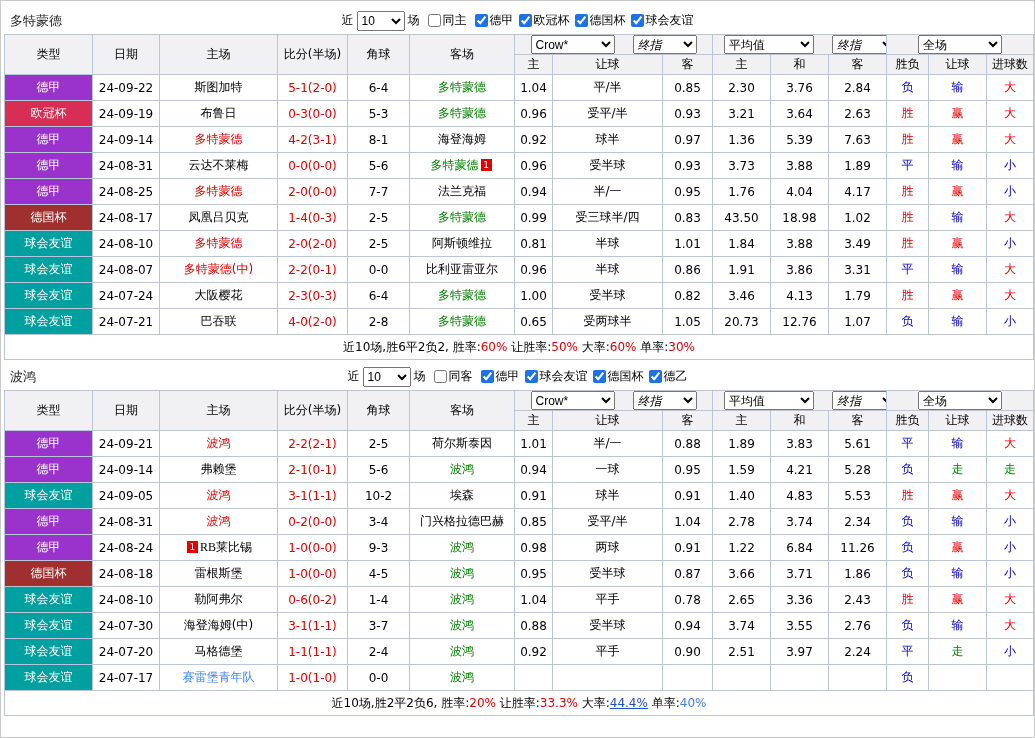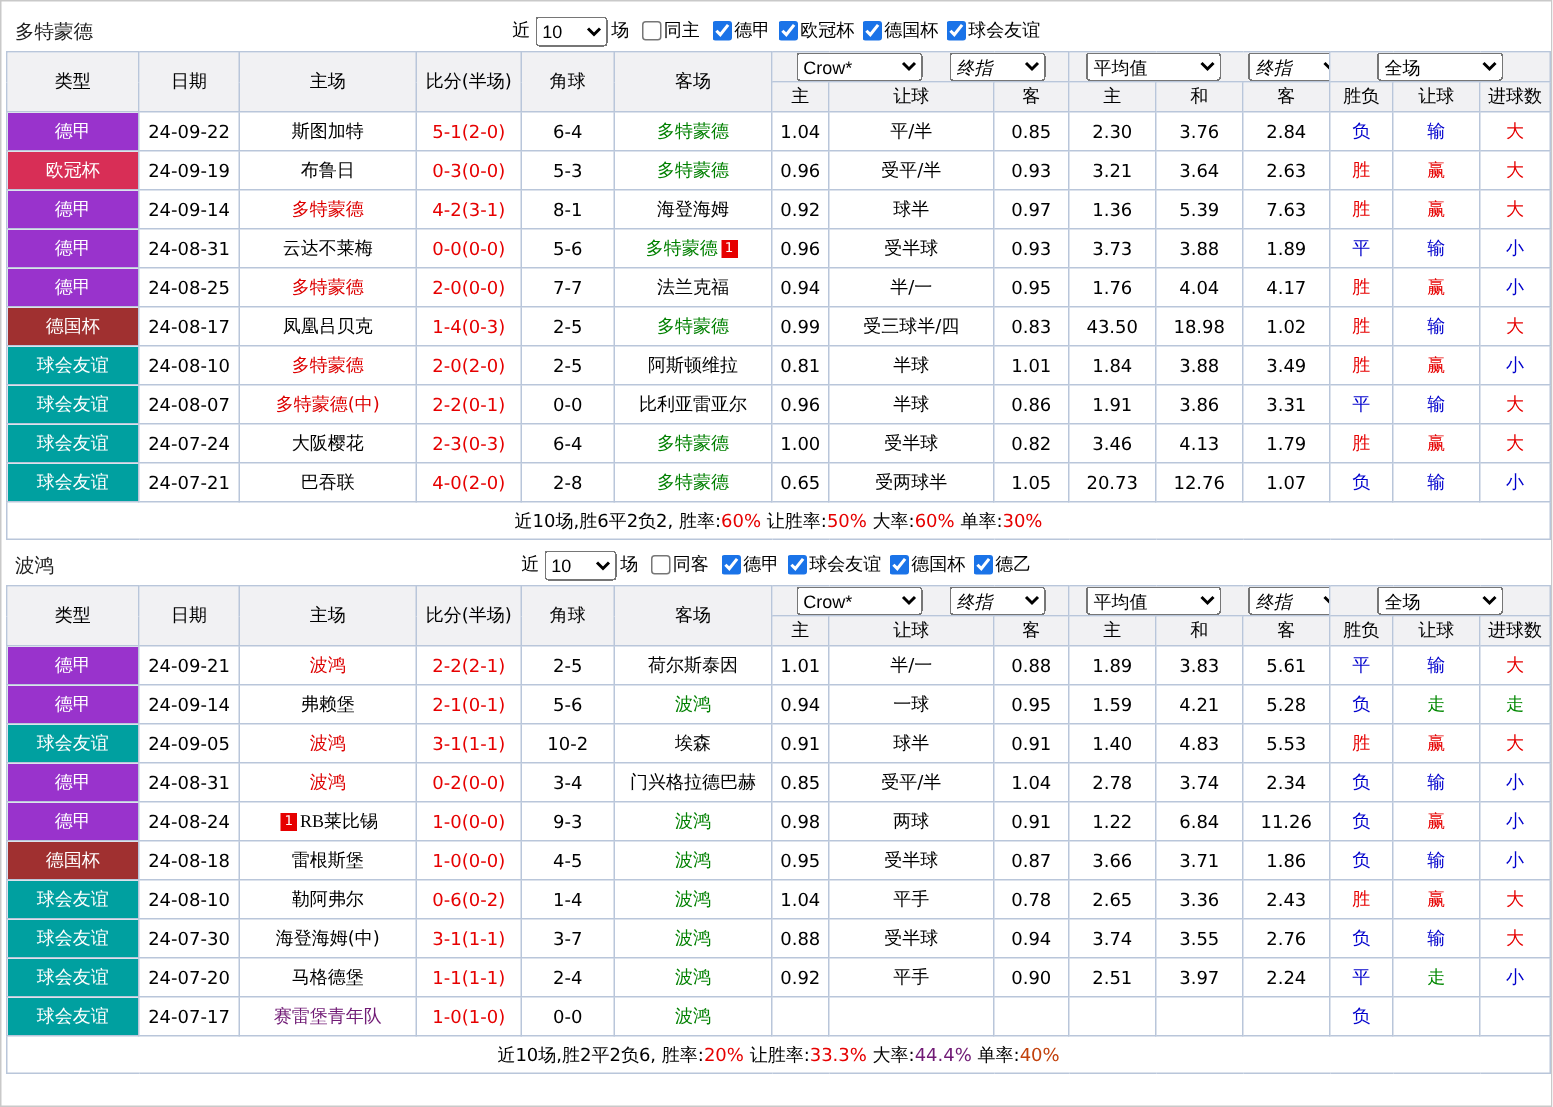--- a/index.html
+++ b/index.html
@@ -530,36 +530,36 @@
             <td>2.51</td>
             <td>3.97</td>
             <td>2.24</td>
             <td style="color: rgb(0, 0, 204);">平</td>
             <td style="color: rgb(0, 136, 0);">走</td>
             <td style="color: rgb(0, 0, 204);">小</td>
           </tr>
           <tr>
             <td class="type" style="background: rgb(0, 160, 160);">球会友谊</td>
             <td>24-07-17</td>
-            <td><span class="team" style="color: #701a75;">赛雷堡青年队</span></td>
+            <td><span class="team" style="color: #3b82f6;">赛雷堡青年队</span></td>
             <td class="score">1-0(1-0)</td>
             <td>0-0</td>
             <td><span class="team" style="color: rgb(0, 128, 0);">波鸿</span></td>
             <td></td>
             <td></td>
             <td></td>
             <td></td>
             <td></td>
             <td></td>
             <td style="color: rgb(0, 0, 204);">负</td>
             <td></td>
             <td></td>
           </tr>
         </tbody>
       <tfoot>
         <tr>
-          <td colspan="15"><span><span>近10场,胜2平2负6, 胜率:</span><span style="color: rgb(230, 0, 0);">20%</span><span> 让胜率:</span><span style="color: rgb(230, 0, 0);">33.3%</span><span> 大率:</span><span style="color: #701a75;">44.4%</span><span> 单率:</span><span style="color: #c2410c;">40%</span></span></td>
+          <td colspan="15"><span><span>近10场,胜2平2负6, 胜率:</span><span style="color: rgb(230, 0, 0);">20%</span><span> 让胜率:</span><span style="color: rgb(230, 0, 0);">33.3%</span><span> 大率:</span><span style="color: #1d4ed8; text-decoration: underline;">44.4%</span><span> 单率:</span><span style="color: #3b82f6;">40%</span></span></td>
         </tr>
       </tfoot>
     </table>
   </section>
 
 </div>
 
 </body></html>

